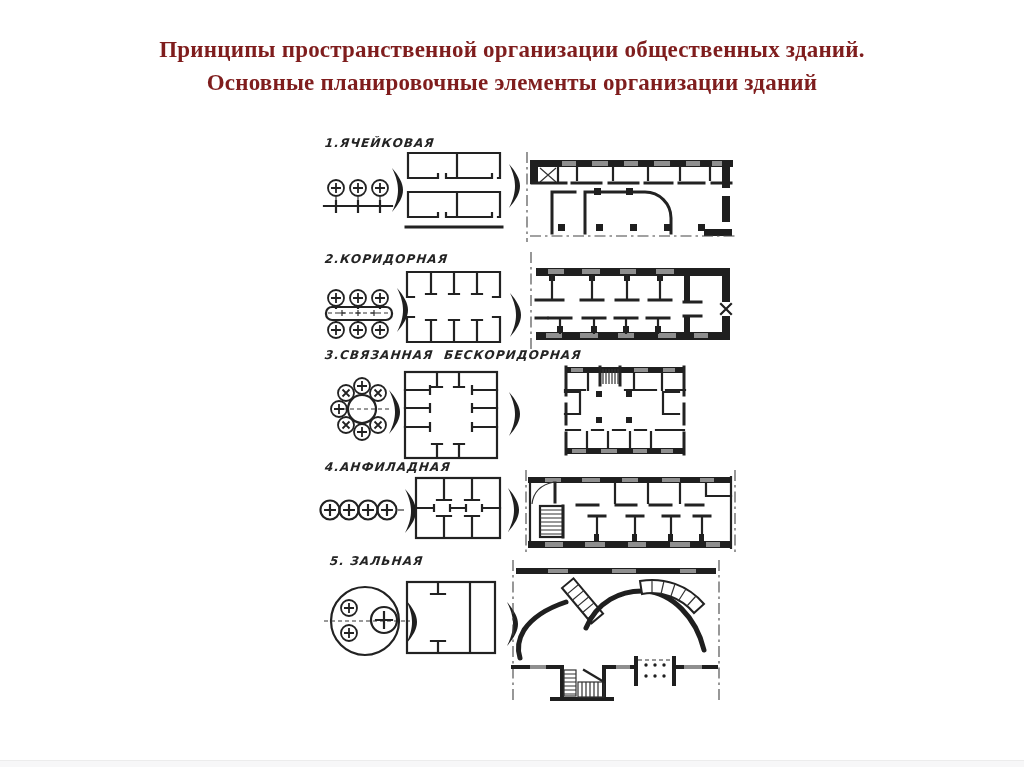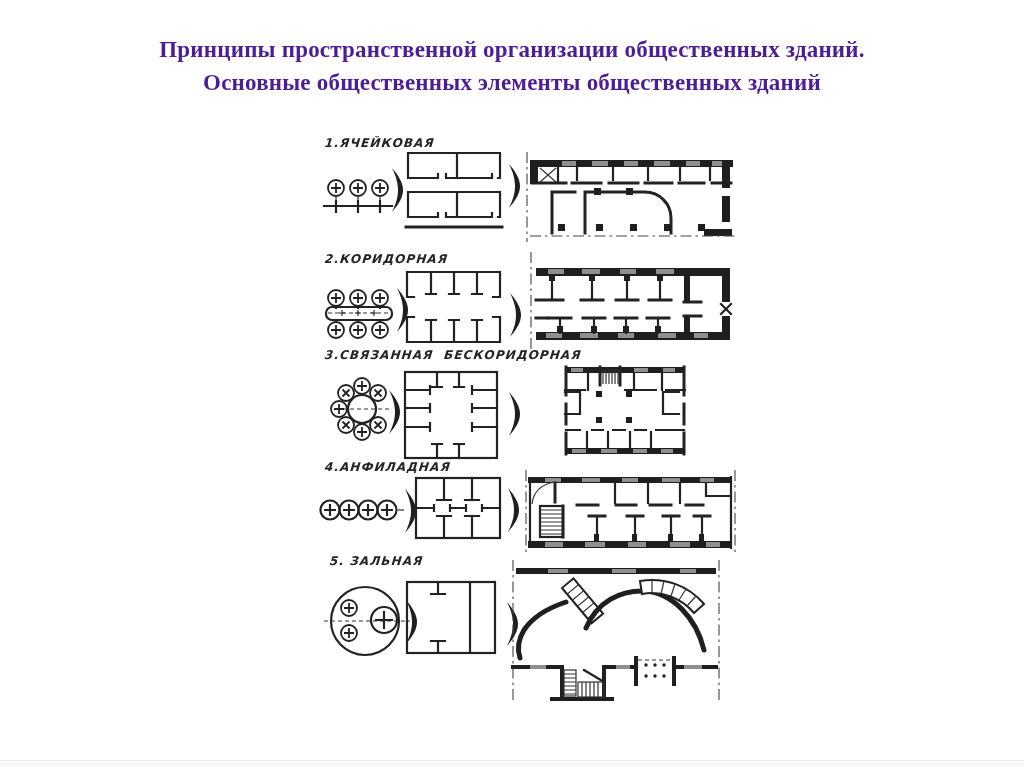--- a/index.html
+++ b/index.html
@@ -1,19 +1,19 @@
 <!DOCTYPE html>
 <html><head>
 <meta charset="utf-8">
 <style>
   html,body{margin:0;padding:0;background:#ffffff;}
   .slide{position:relative;width:1024px;height:767px;background:#ffffff;overflow:hidden;
          font-family:"Liberation Sans",sans-serif;}
   .title{position:absolute;top:33px;left:0;width:1024px;text-align:center;
-         font-family:"Liberation Serif",serif;font-weight:bold;color:#4c1d95;
+         font-family:"Liberation Serif",serif;font-weight:bold;color:#7f1d1d;
          font-size:23px;line-height:33px;letter-spacing:0.2px;}
   .row-label{position:absolute;font-family:"DejaVu Sans",sans-serif;font-style:italic;
          font-weight:700;font-size:12px;color:#242424;letter-spacing:1.1px;
          transform:skewX(-6deg);white-space:pre;}
   .fig-svg{position:absolute;left:0;top:0;}
   .bottom-bar{position:absolute;left:0;top:760px;width:1024px;height:7px;
          background:#f7f7f8;border-top:1px solid #ececec;}
   
   .s2{stroke:#222;stroke-width:2.2;fill:none;stroke-linecap:square;}
   .s3{stroke:#222;stroke-width:3;fill:none;stroke-linecap:square;}
@@ -28,21 +28,21 @@
   .sym{stroke:#222;stroke-width:1.8;fill:none;}
   .arrfill{fill:#1f1f1f;stroke:none;}
 </style>
 </head>
 <body>
 
 <div class="slide">
 
   <div class="title">
     <div>Принципы пространственной организации общественных зданий.</div>
-    <div>Основные общественных элементы общественных зданий</div>
+    <div>Основные планировочные элементы организации зданий</div>
   </div>
 
   <div>
     <div class="row-label" style="left:325px;top:136px;">1.ЯЧЕЙКОВАЯ</div>
     <div class="row-label" style="left:325px;top:252px;">2.КОРИДОРНАЯ</div>
     <div class="row-label" style="left:325px;top:348px;">3.СВЯЗАННАЯ  БЕСКОРИДОРНАЯ</div>
     <div class="row-label" style="left:325px;top:460px;">4.АНФИЛАДНАЯ</div>
     <div class="row-label" style="left:330px;top:554px;">5. ЗАЛЬНАЯ</div>
 
     <svg class="fig-svg" width="1024" height="767" viewBox="0 0 1024 767">

